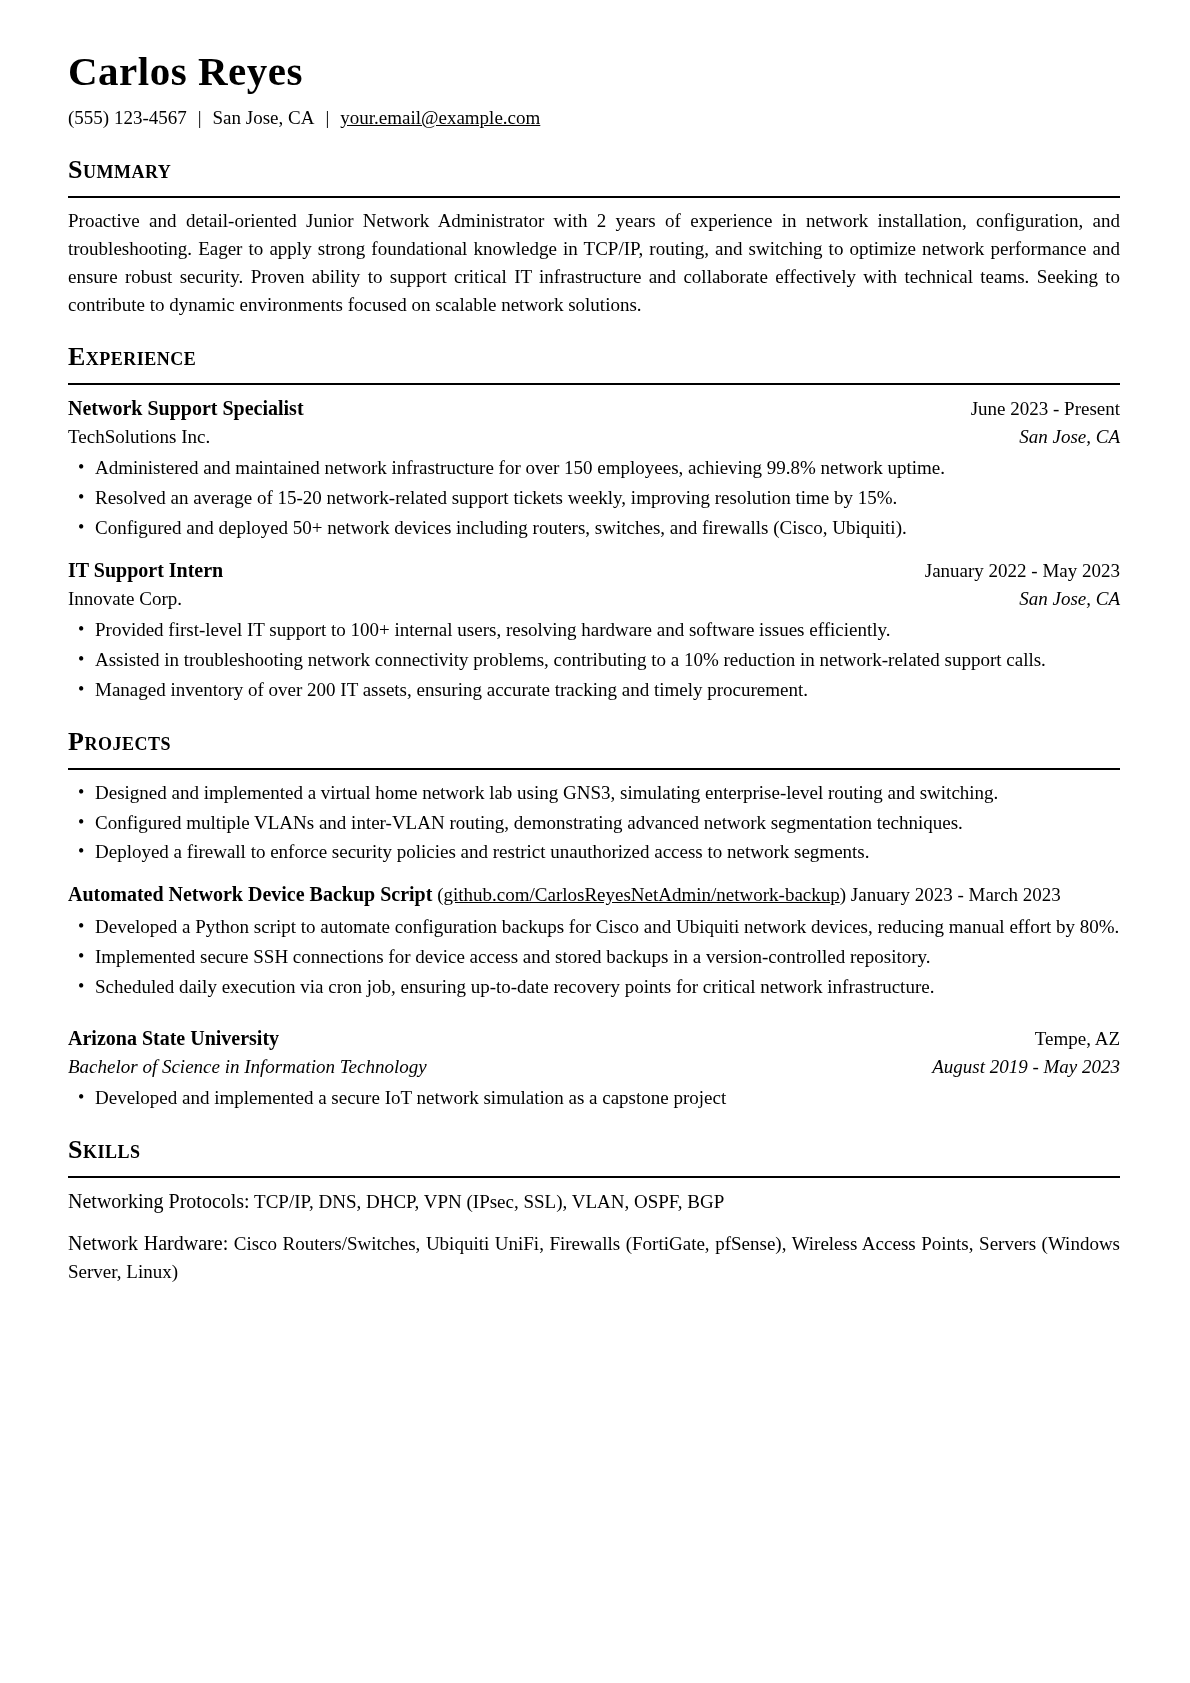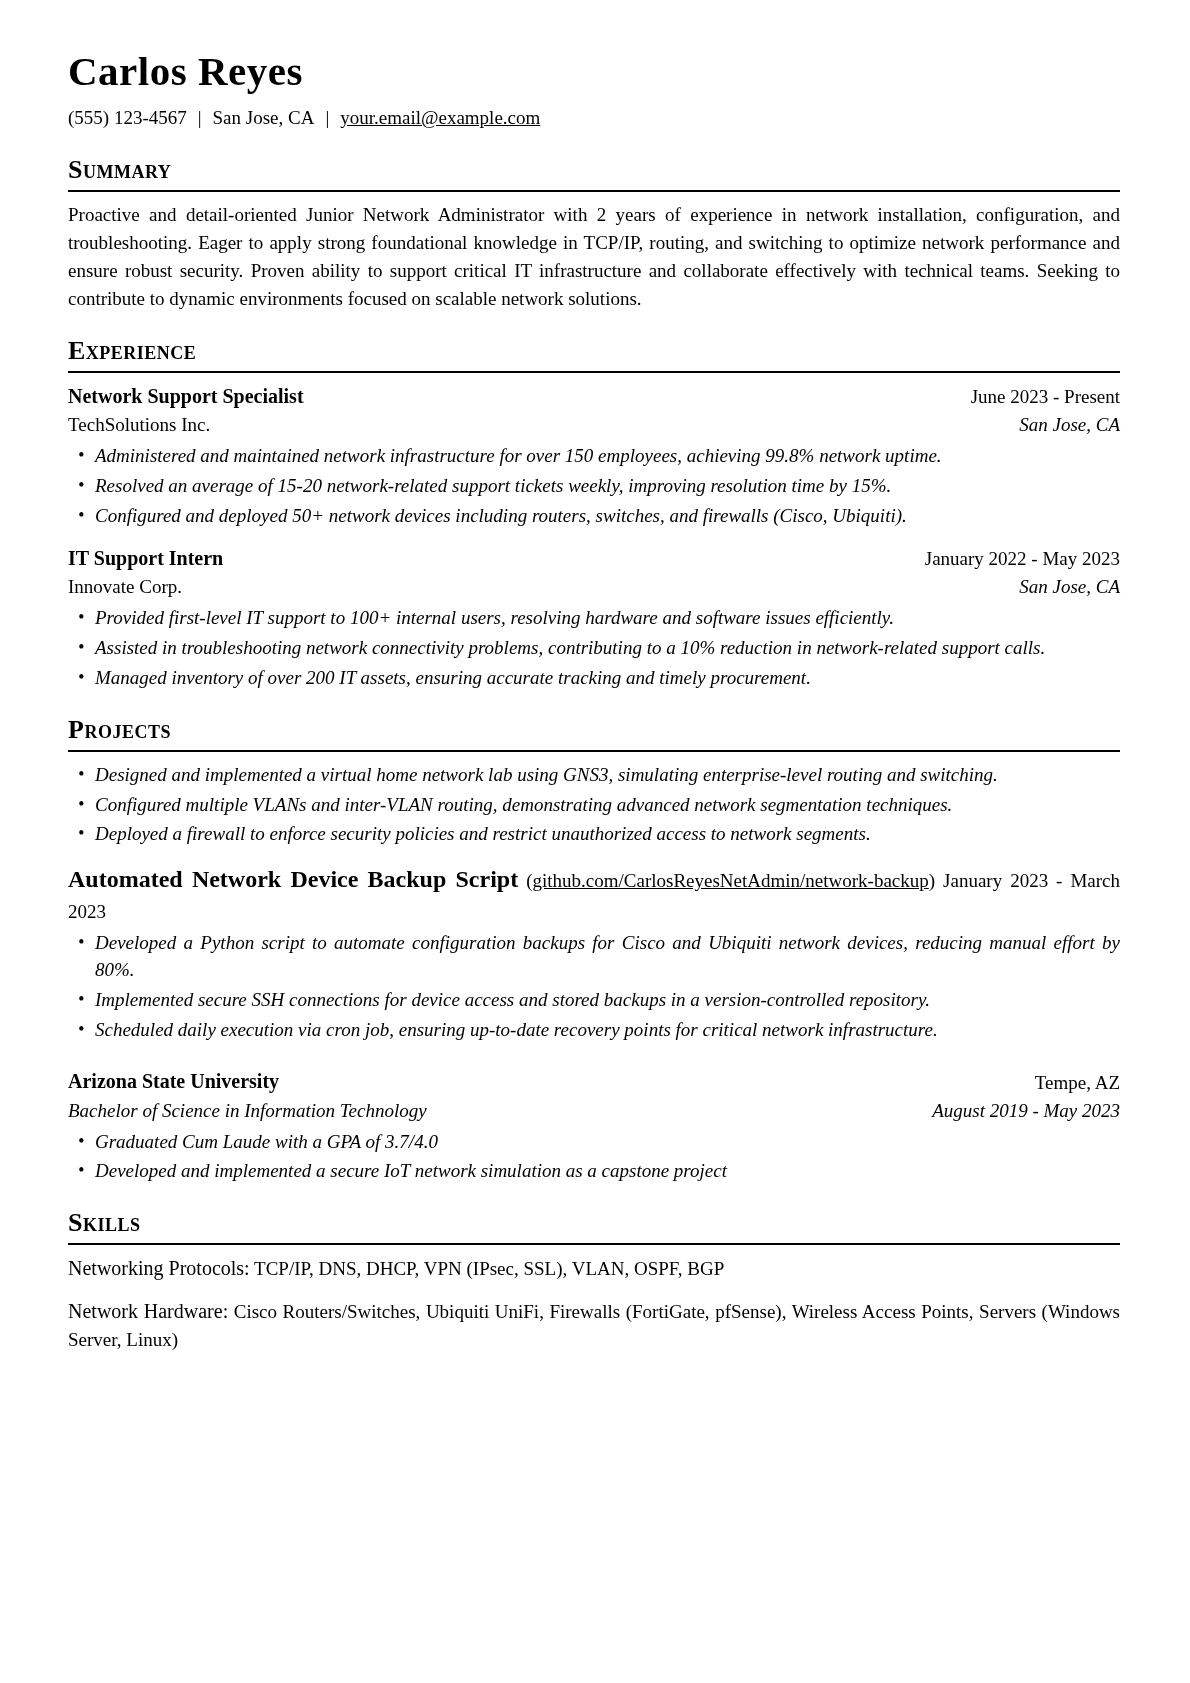--- a/index.html
+++ b/index.html
@@ -46,21 +46,21 @@
   .section {
     margin-top: 23px;
   }
   .section-title {
     font-size: 26px;
     font-variant: small-caps;
     font-weight: 600;
     letter-spacing: 0.5px;
     line-height: 1.15;
     margin: 0;
-    padding-bottom: 5px;
+    padding-bottom: 11px;
     border-bottom: 2px solid #000000;
   }
   .section-body {
     margin-top: 9px;
   }
 
   
   .just {
     text-align: justify;
   }
@@ -84,40 +84,39 @@
     justify-content: space-between;
     align-items: baseline;
   }
   .italic { font-style: italic; }
 
   
   ul.bullets {
     list-style: none;
     margin: 3px 0 0 0;
     padding: 0 0 0 27px;
-    font-style: italic;
   }
   ul.bullets li {
     position: relative;
     text-align: justify;
     margin-top: 2px;
   }
   ul.bullets li::before {
     content: "\2022";
     position: absolute;
     left: -17px;
     top: 0px;
     font-size: 18px;
   }
 
   
   .project-inline {
     text-align: justify;
   }
-  .project-inline .entry-role { font-size: 24px; }
+  .project-inline .entry-role { font-size: 20px; }
 
   
   .skill-line { margin-top: 13px; text-align: justify; }
   .skill-line:first-child { margin-top: 0; }
   .skill-label { font-weight: normal; font-size: 20px; }
 </style>
 </head>
 <body>
 
 <div class="page">
@@ -206,21 +205,20 @@
       <div class="entry">
         <div class="entry-head">
           <span class="entry-role">Arizona State University</span>
           <span class="entry-dates">Tempe, AZ</span>
         </div>
         <div class="entry-sub italic">
           <span>Bachelor of Science in Information Technology</span>
           <span>August 2019 - May 2023</span>
         </div>
         <ul class="bullets">
-          <li>Graduated Cum Laude with a GPA of 3.7/4.0</li>
           <li>Developed and implemented a secure IoT network simulation as a capstone project</li>
         </ul>
       </div>
     </div>
   </div>
 
   <div class="section">
     <h2 class="section-title">Skills</h2>
     <div class="section-body">
       <p class="skill-line">

